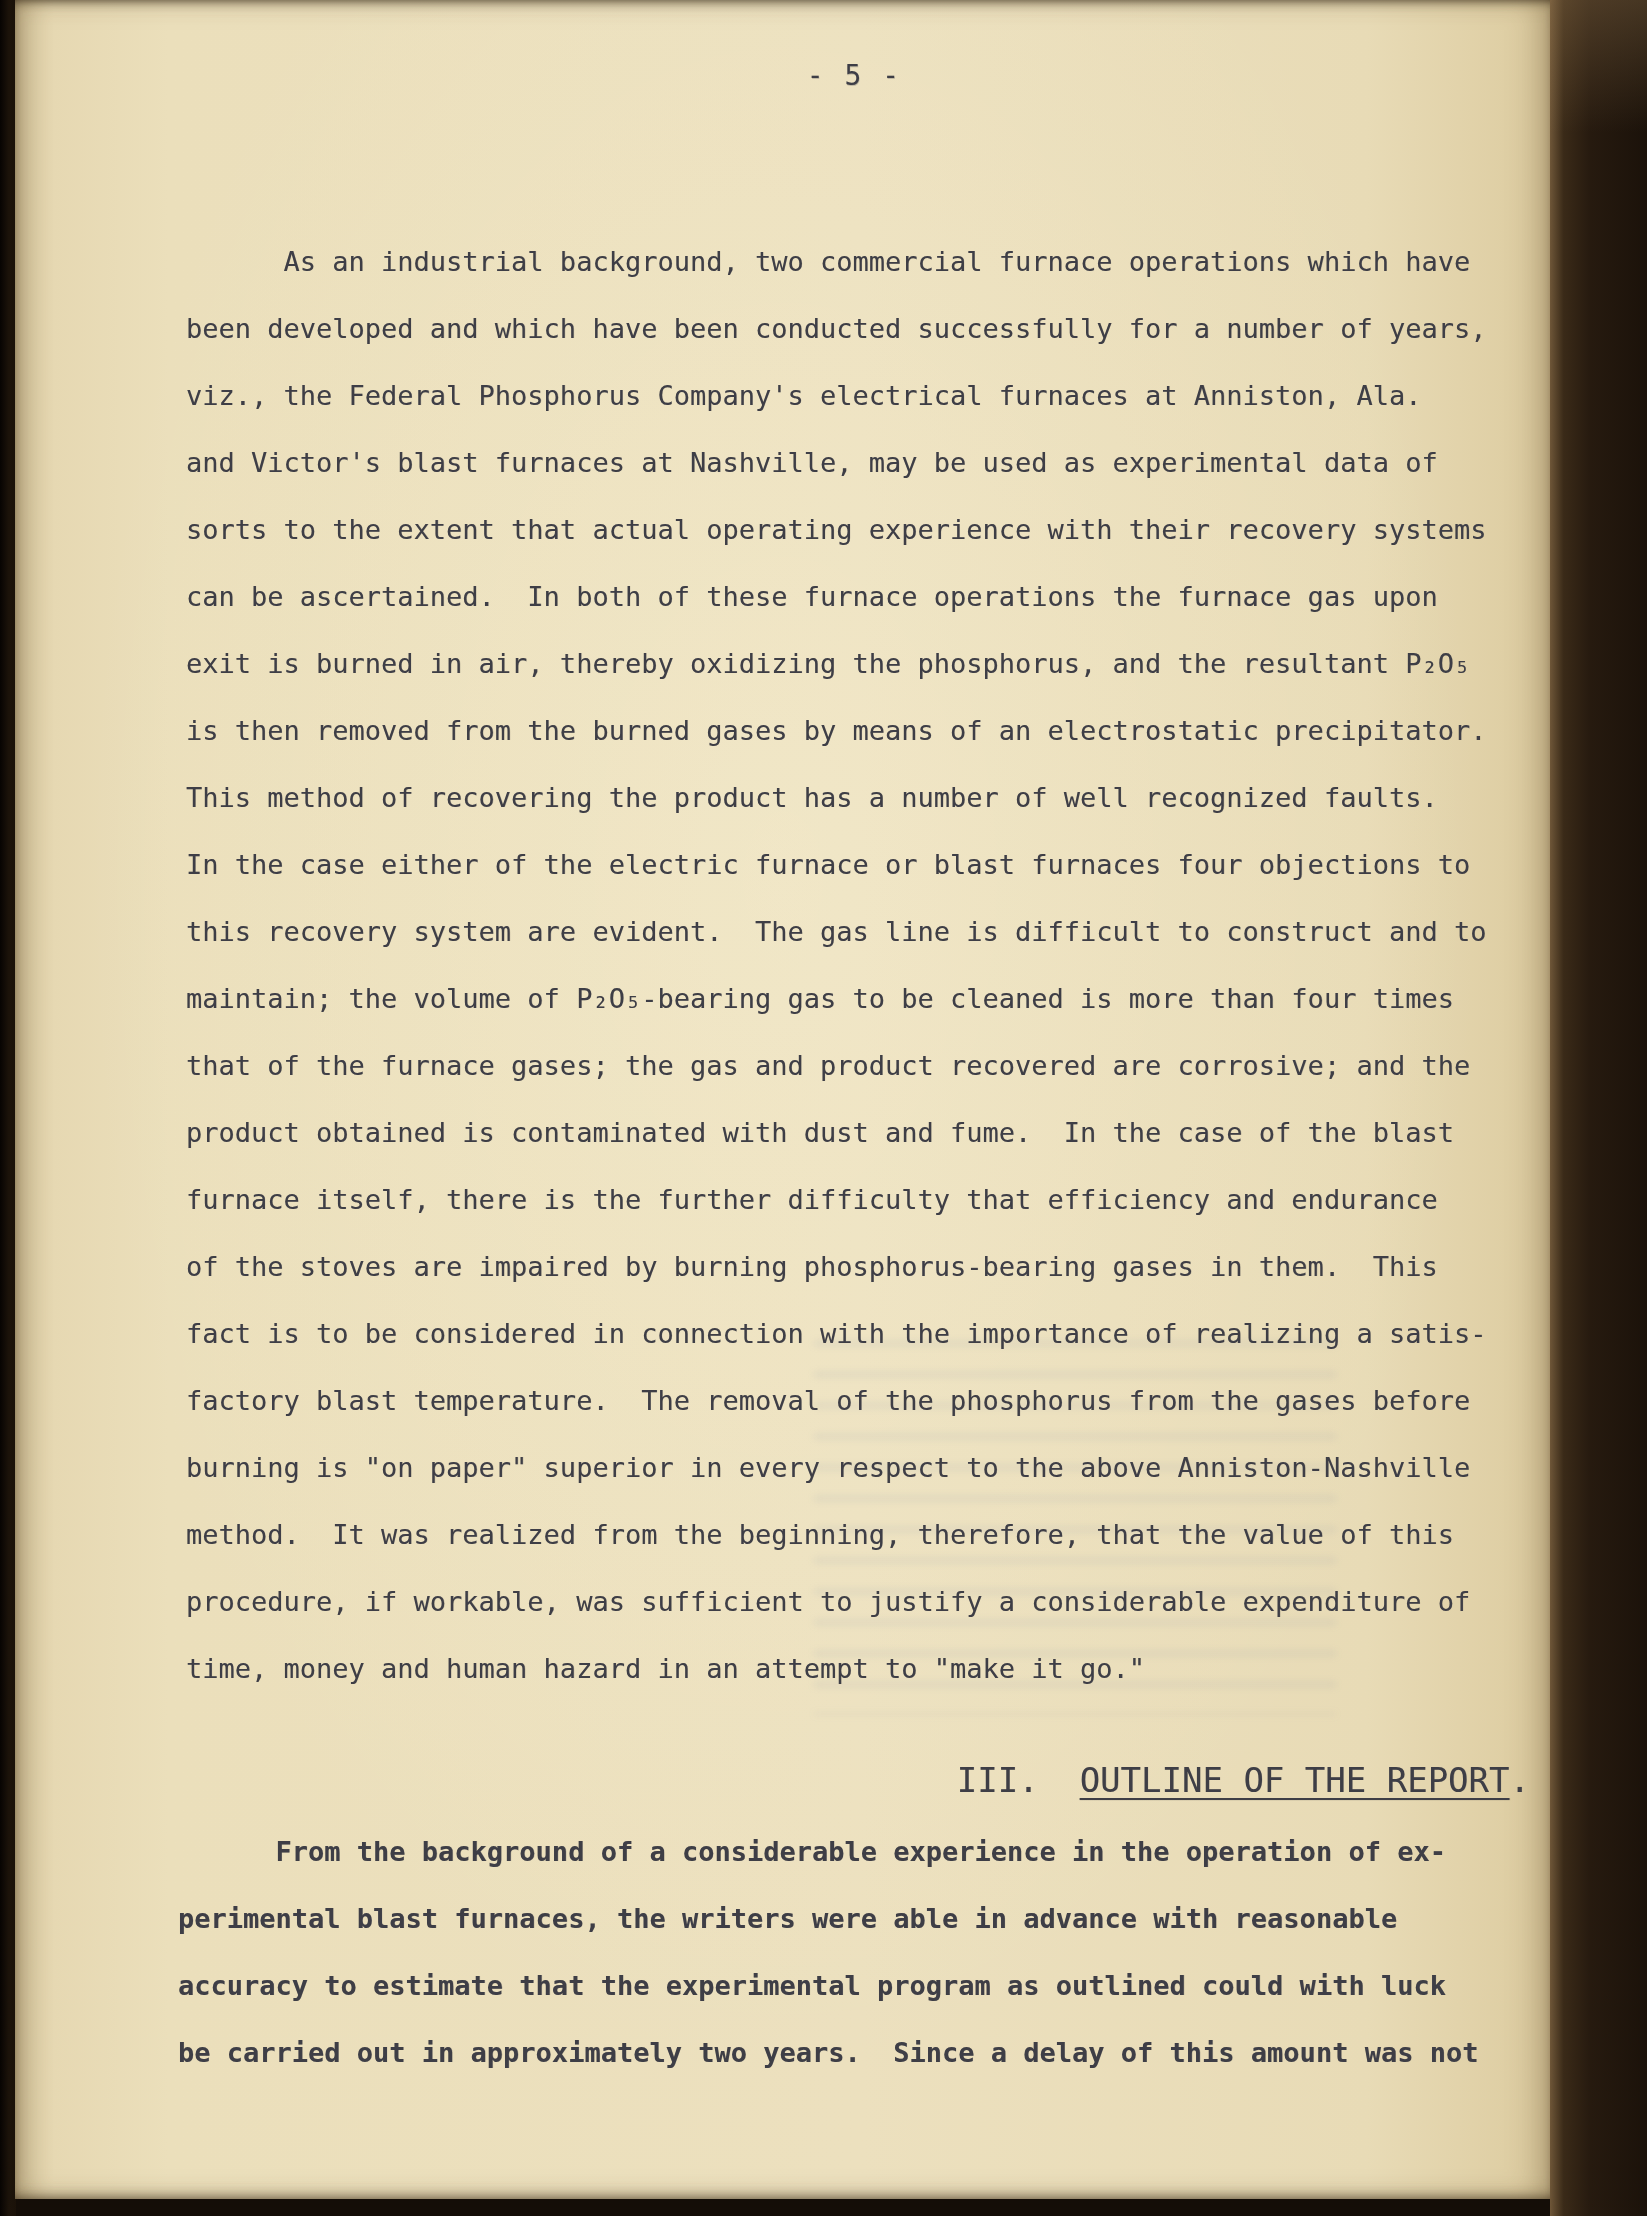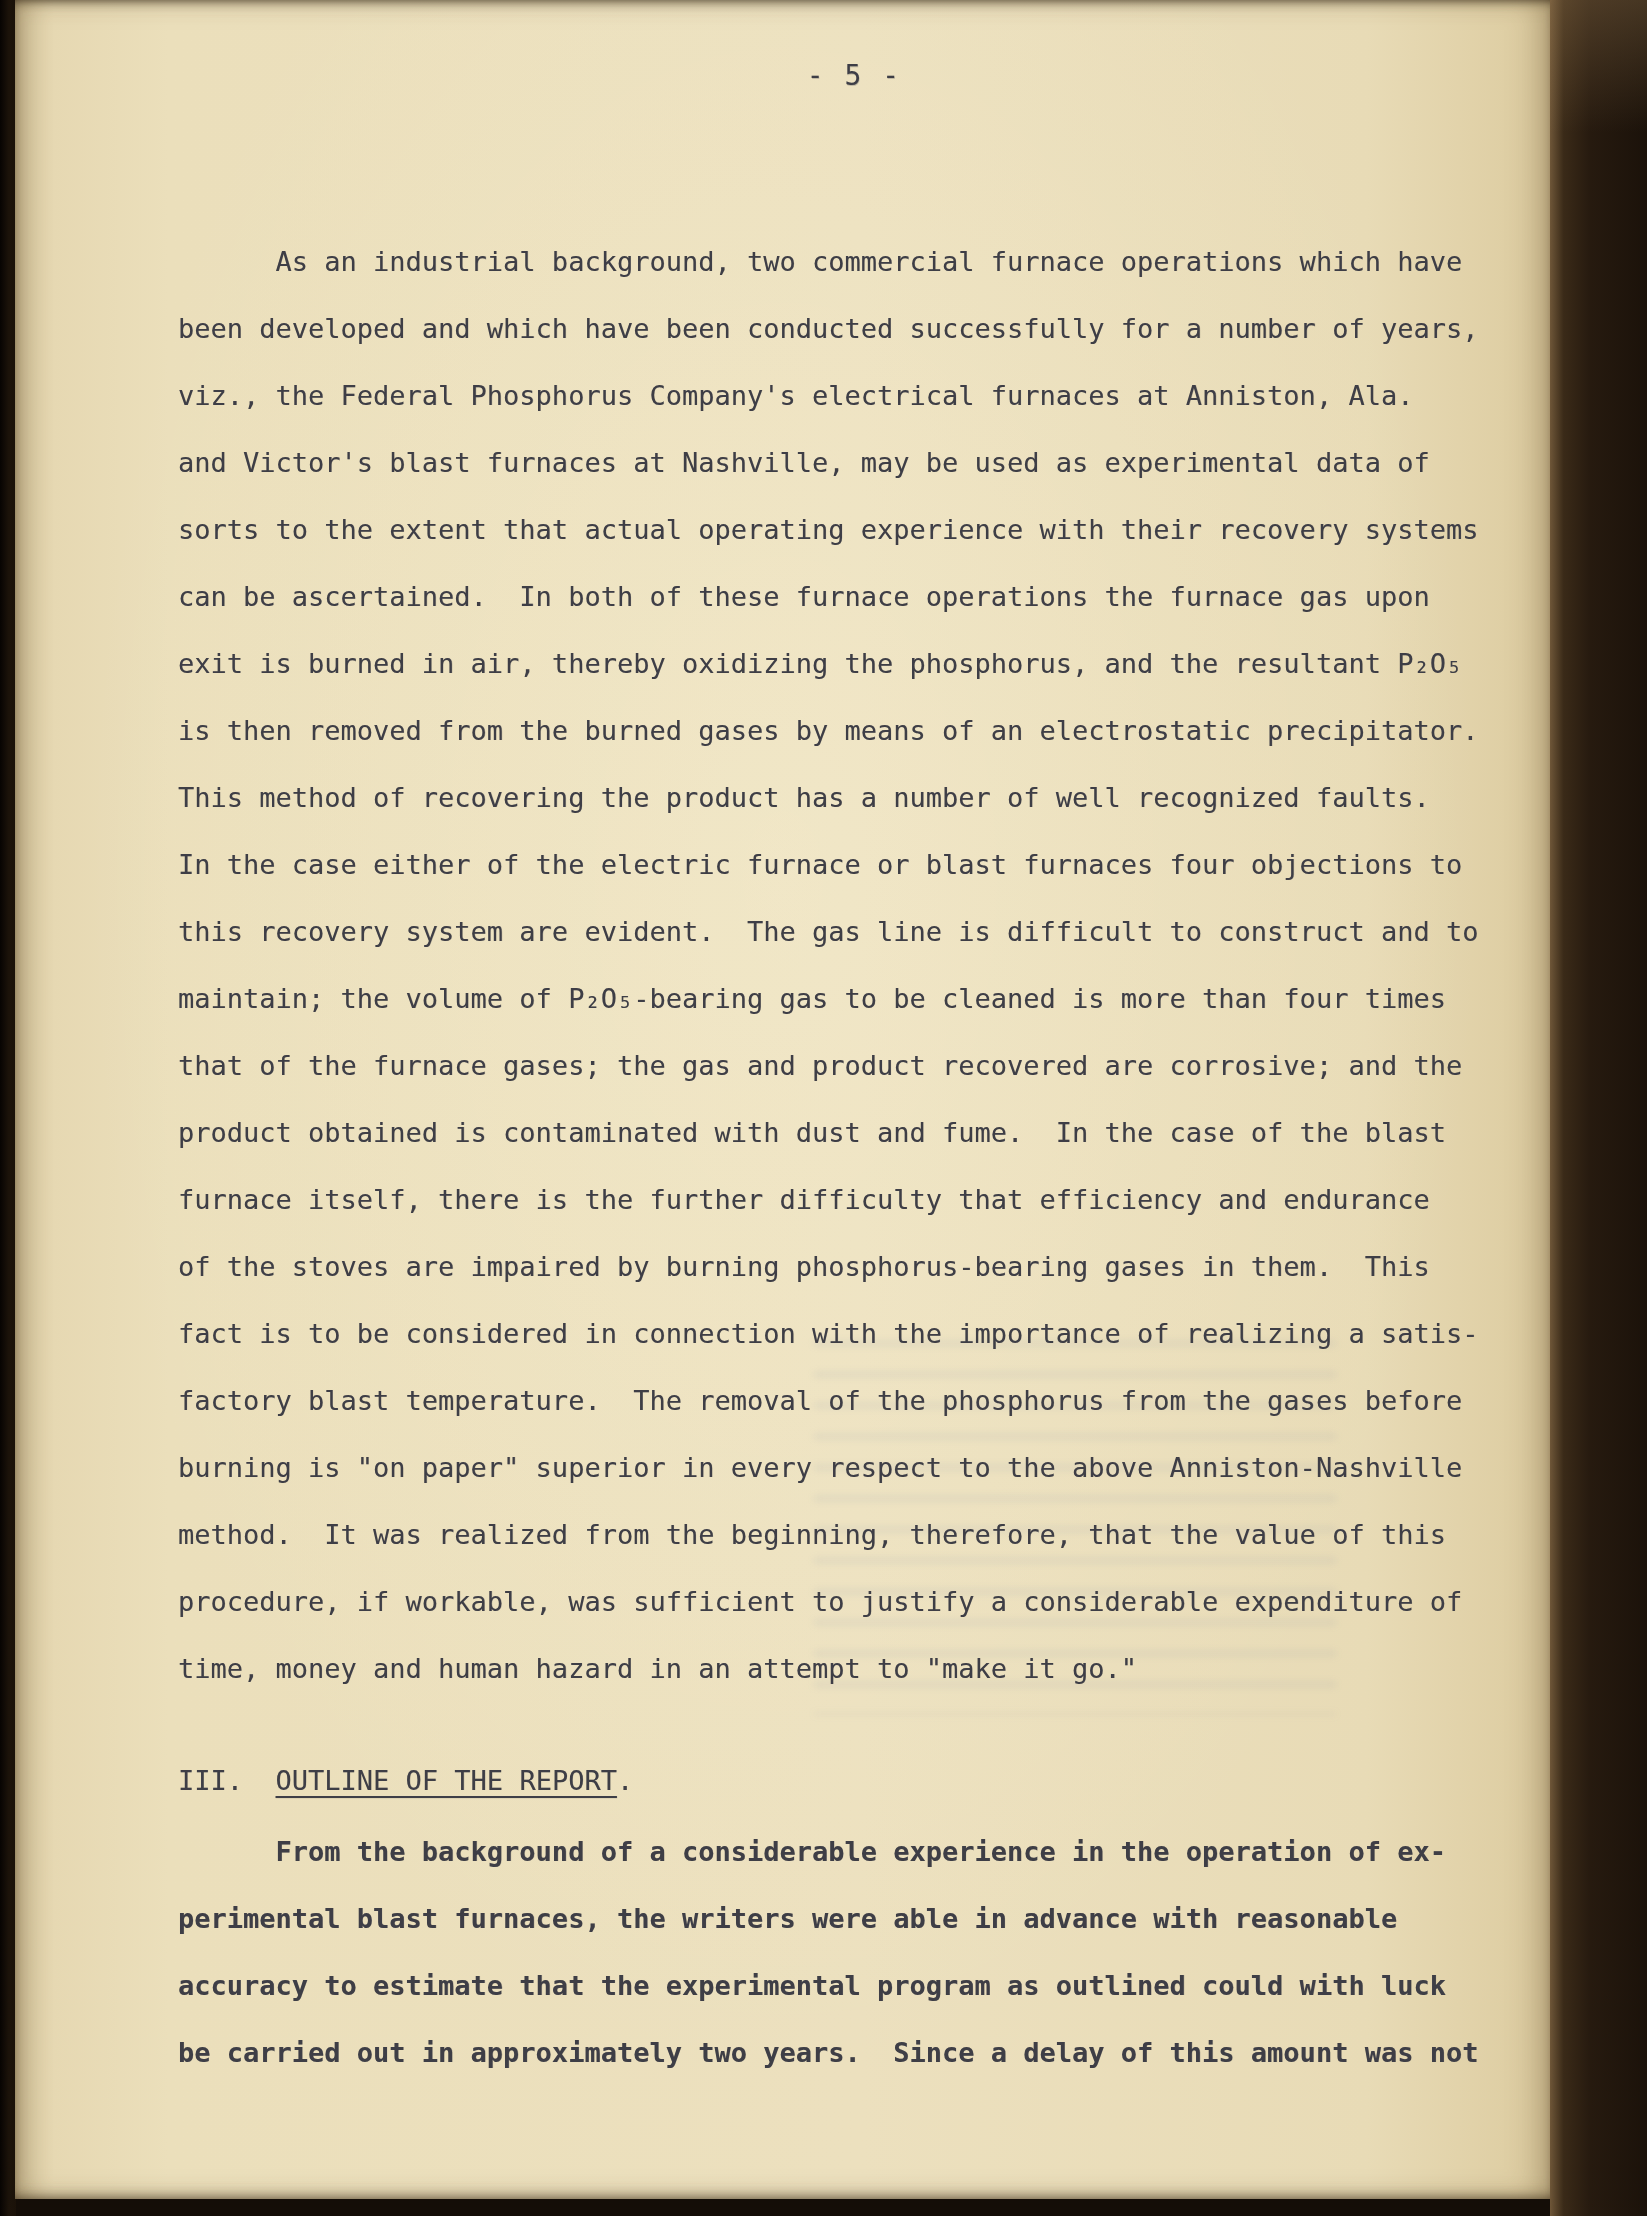--- a/index.html
+++ b/index.html
@@ -78,25 +78,25 @@
     letter-spacing: 2px;
     text-shadow: 0.5px 0.5px 0 rgba(62,62,70,0.25);
   }
   .para {
     font-size: 27px;
     line-height: 67px;
     white-space: pre;
     letter-spacing: 0px;
     text-shadow: 0.3px 0.3px 0 rgba(62,62,70,0.3);
   }
-  .para-1 { margin-top: 119px; }
+  .para-1 { margin-top: 119px; margin-left: 8px; }
   .heading {
     margin-top: 45px;
-    text-align: left;
-    font-size: 27px;
+    text-align: right;
+    font-size: 34px;
     line-height: 67px;
     white-space: pre;
     text-shadow: 0.3px 0.3px 0 rgba(62,62,70,0.3);
   }
   .heading .underlined {
     text-decoration: underline;
     text-decoration-thickness: 2px;
     text-underline-offset: 6px;
   }
   .para-2 { margin-top: 4px; font-weight: bold; }

